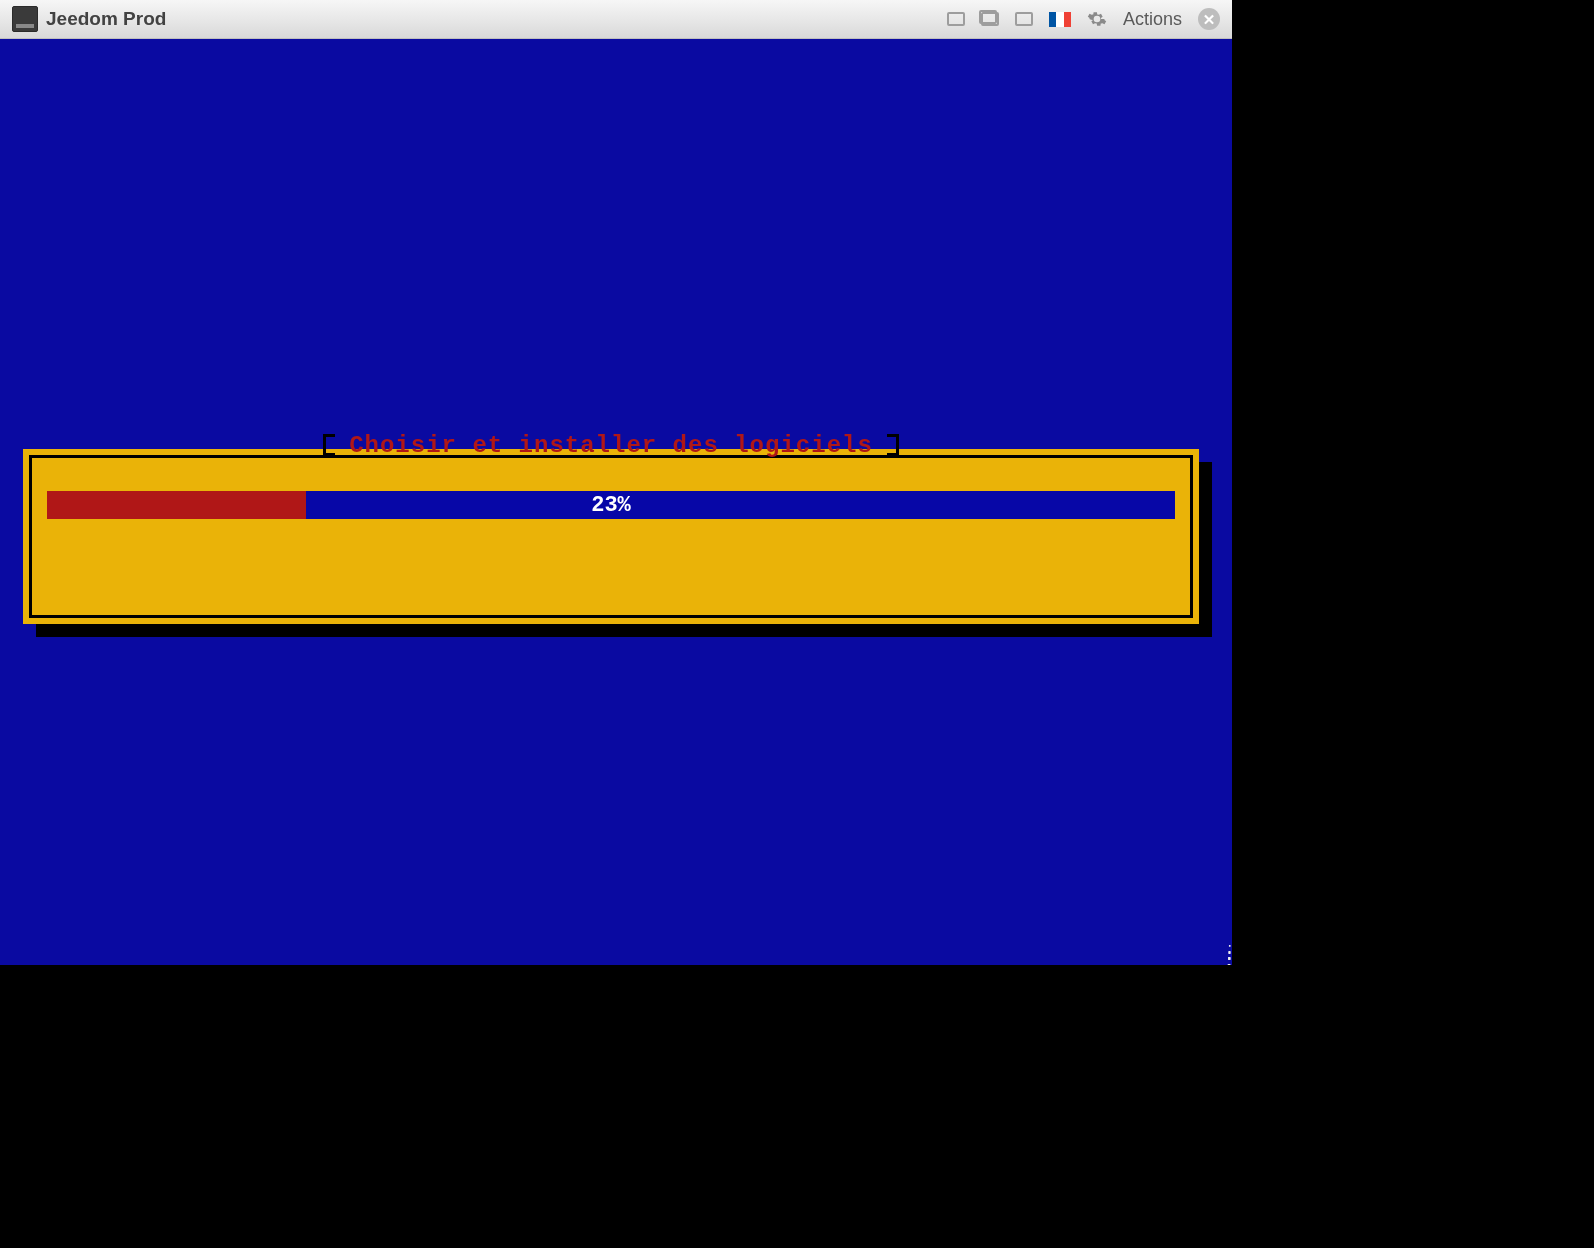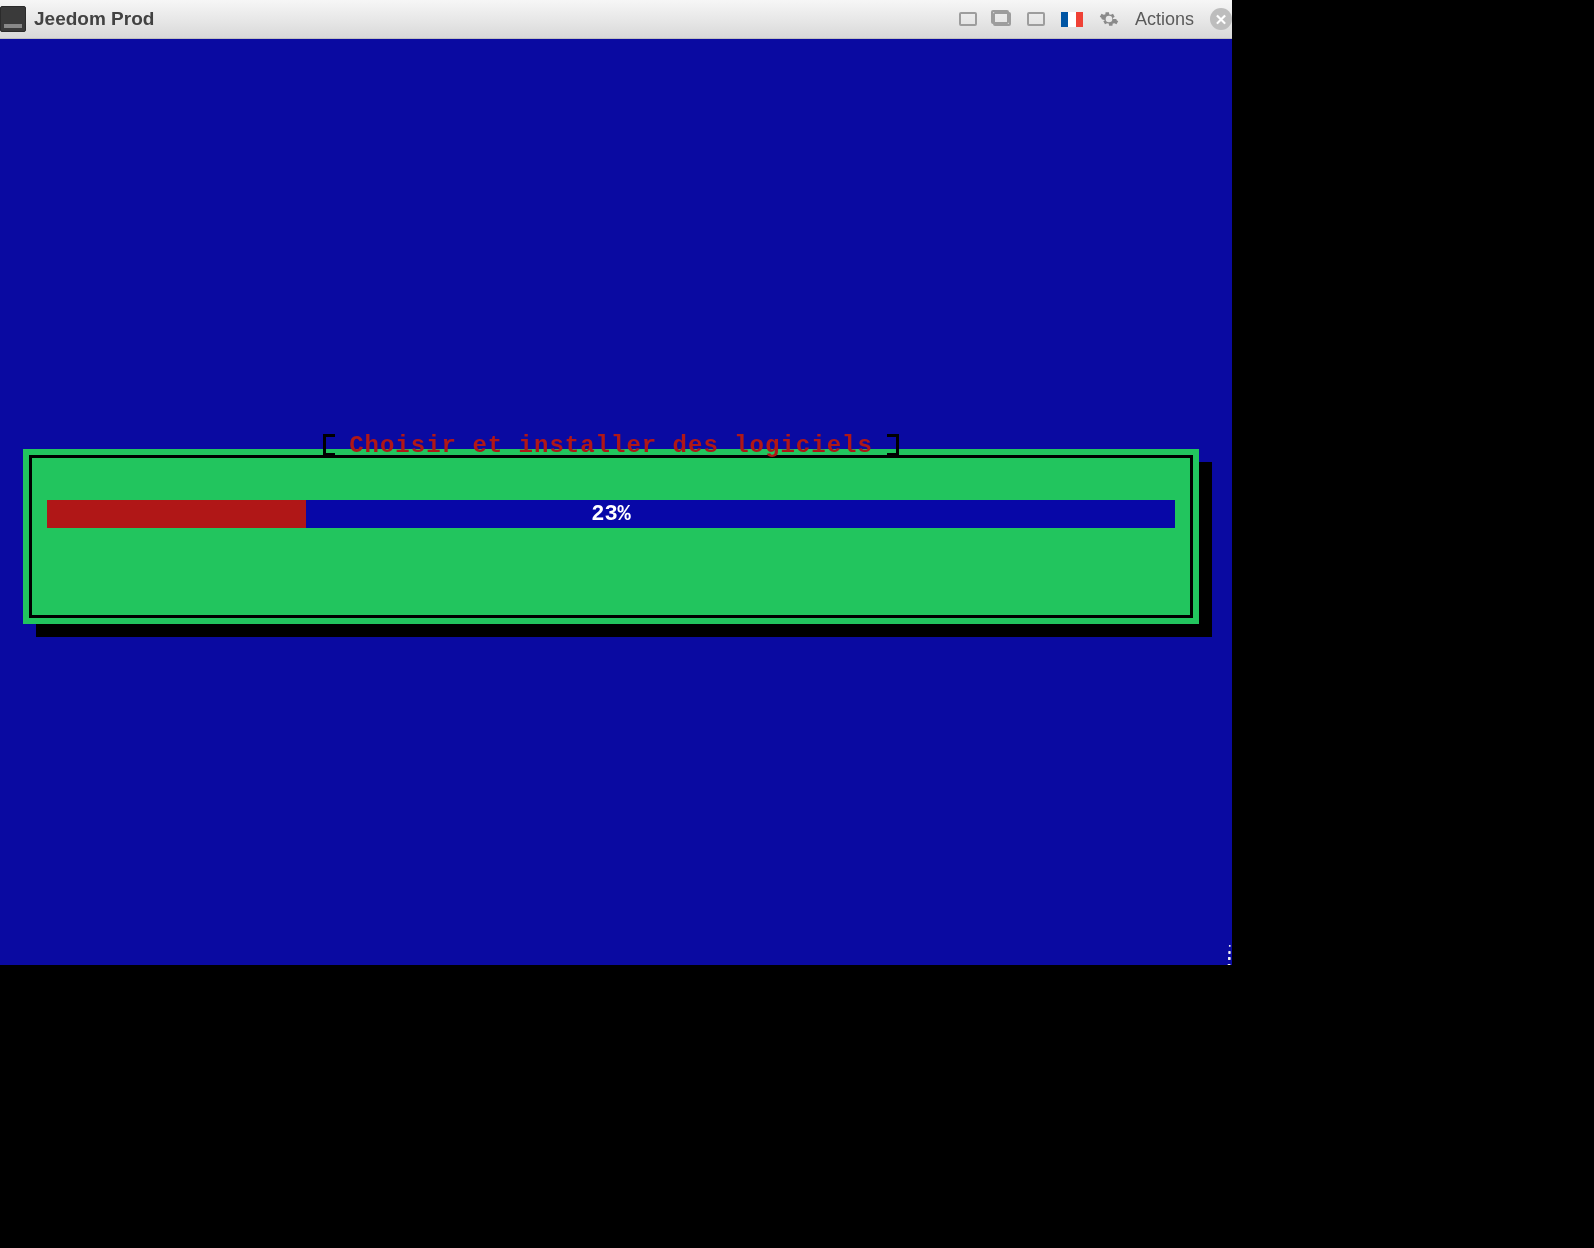--- a/index.html
+++ b/index.html
@@ -1,45 +1,45 @@
 <!DOCTYPE html>
 <html><head>
 <meta charset="utf-8">
 <style>
   html,body{margin:0;padding:0;width:1232px;height:965px;background:#000;font-family:Helvetica,Arial,sans-serif;overflow:hidden;}
   
-  .titlebar{height:38px;background:linear-gradient(to bottom,#f6f6f6 0%,#e8e8e8 50%,#d9d9d9 100%);border-bottom:1px solid #bfbfbf;display:flex;align-items:center;padding:0 0;color:#424242;font-size:19px;}
+  .titlebar{height:38px;background:linear-gradient(to bottom,#f6f6f6 0%,#e8e8e8 50%,#d9d9d9 100%);border-bottom:1px solid #bfbfbf;display:flex;align-items:center;padding:0 12px;color:#424242;font-size:19px;}
   .titlebar .left{display:flex;align-items:center;gap:8px;font-weight:bold;}
   .titlebar .right{margin-left:auto;display:flex;align-items:center;gap:16px;}
   .app-icon{width:24px;height:24px;background:#3a3a3a;border:1px solid #2b2b2b;border-radius:2px;position:relative;}
   .app-icon::after{content:"";position:absolute;left:3px;right:3px;bottom:3px;height:4px;background:#888;}
   .win-icon{width:18px;height:14px;border:2px solid #9d9d9d;border-radius:2px;box-sizing:border-box;position:relative;}
   .win-icon.stack::before{content:"";position:absolute;left:-4px;top:-4px;width:18px;height:14px;border:2px solid #9d9d9d;border-radius:2px;box-sizing:border-box;}
   .flag{width:22px;height:15px;display:flex;border:0;}
   .flag span{flex:1;}
   .flag .b{background:#0055a4;}
   .flag .w{background:#fff;}
   .flag .r{background:#ef4135;}
   .gear{width:20px;height:20px;display:inline-block;}
   .gear svg{width:100%;height:100%;display:block;}
   .close-btn{width:22px;height:22px;border-radius:50%;background:#bdbdbd;color:#fff;display:flex;align-items:center;justify-content:center;font-size:15px;line-height:1;font-weight:bold;}
   .actions-label{color:#5a5a5a;font-size:18px;}
   
   .screen{position:relative;width:1232px;height:927px;background:#0a0aa1;}
   .shadow{position:absolute;left:36px;top:423px;width:1176px;height:175px;background:#000;}
-  .panel{position:absolute;left:23px;top:410px;width:1176px;height:175px;background:#22c55e;box-sizing:border-box;}
+  .panel{position:absolute;left:23px;top:410px;width:1176px;height:175px;background:#eab308;box-sizing:border-box;}
   .panel-border{position:absolute;left:6px;top:6px;right:6px;bottom:6px;border:3px solid #000;}
   
   .panel-title-wrap{position:absolute;top:6px;left:0;right:0;height:0;display:flex;justify-content:center;}
   .panel-title{position:relative;top:-10px;background:#bcbcbc;padding:0 10px;font-family:"Courier New",monospace;font-weight:bold;font-size:24px;color:#b01717;letter-spacing:1px;display:flex;align-items:center;}
   .panel-title::before,.panel-title::after{content:"";display:inline-block;width:12px;height:22px;border:3px solid #000;box-sizing:border-box;}
   .panel-title::before{border-right:none;margin-right:14px;}
   .panel-title::after{border-left:none;margin-left:14px;}
   
-  .progress{position:absolute;left:24px;right:24px;top:51px;height:28px;background:#0707a7;display:flex;align-items:center;}
+  .progress{position:absolute;left:24px;right:24px;top:42px;height:28px;background:#0707a7;display:flex;align-items:center;}
   .progress-fill{height:100%;background:#b01717;}
   .progress-label{position:absolute;left:0;right:0;top:0;bottom:0;display:flex;align-items:center;justify-content:center;font-family:"Courier New",monospace;font-weight:bold;font-size:22px;color:#fff;}
   .status{position:absolute;left:24px;top:100px;font-family:"Courier New",monospace;font-size:22px;color:#000;letter-spacing:.5px;}
   
   .corner{position:absolute;right:4px;bottom:2px;color:#eee;font-size:16px;letter-spacing:-4px;line-height:6px;text-align:right;pointer-events:none;}
 </style>
 </head>
 <body>
 
 <div class="titlebar">

